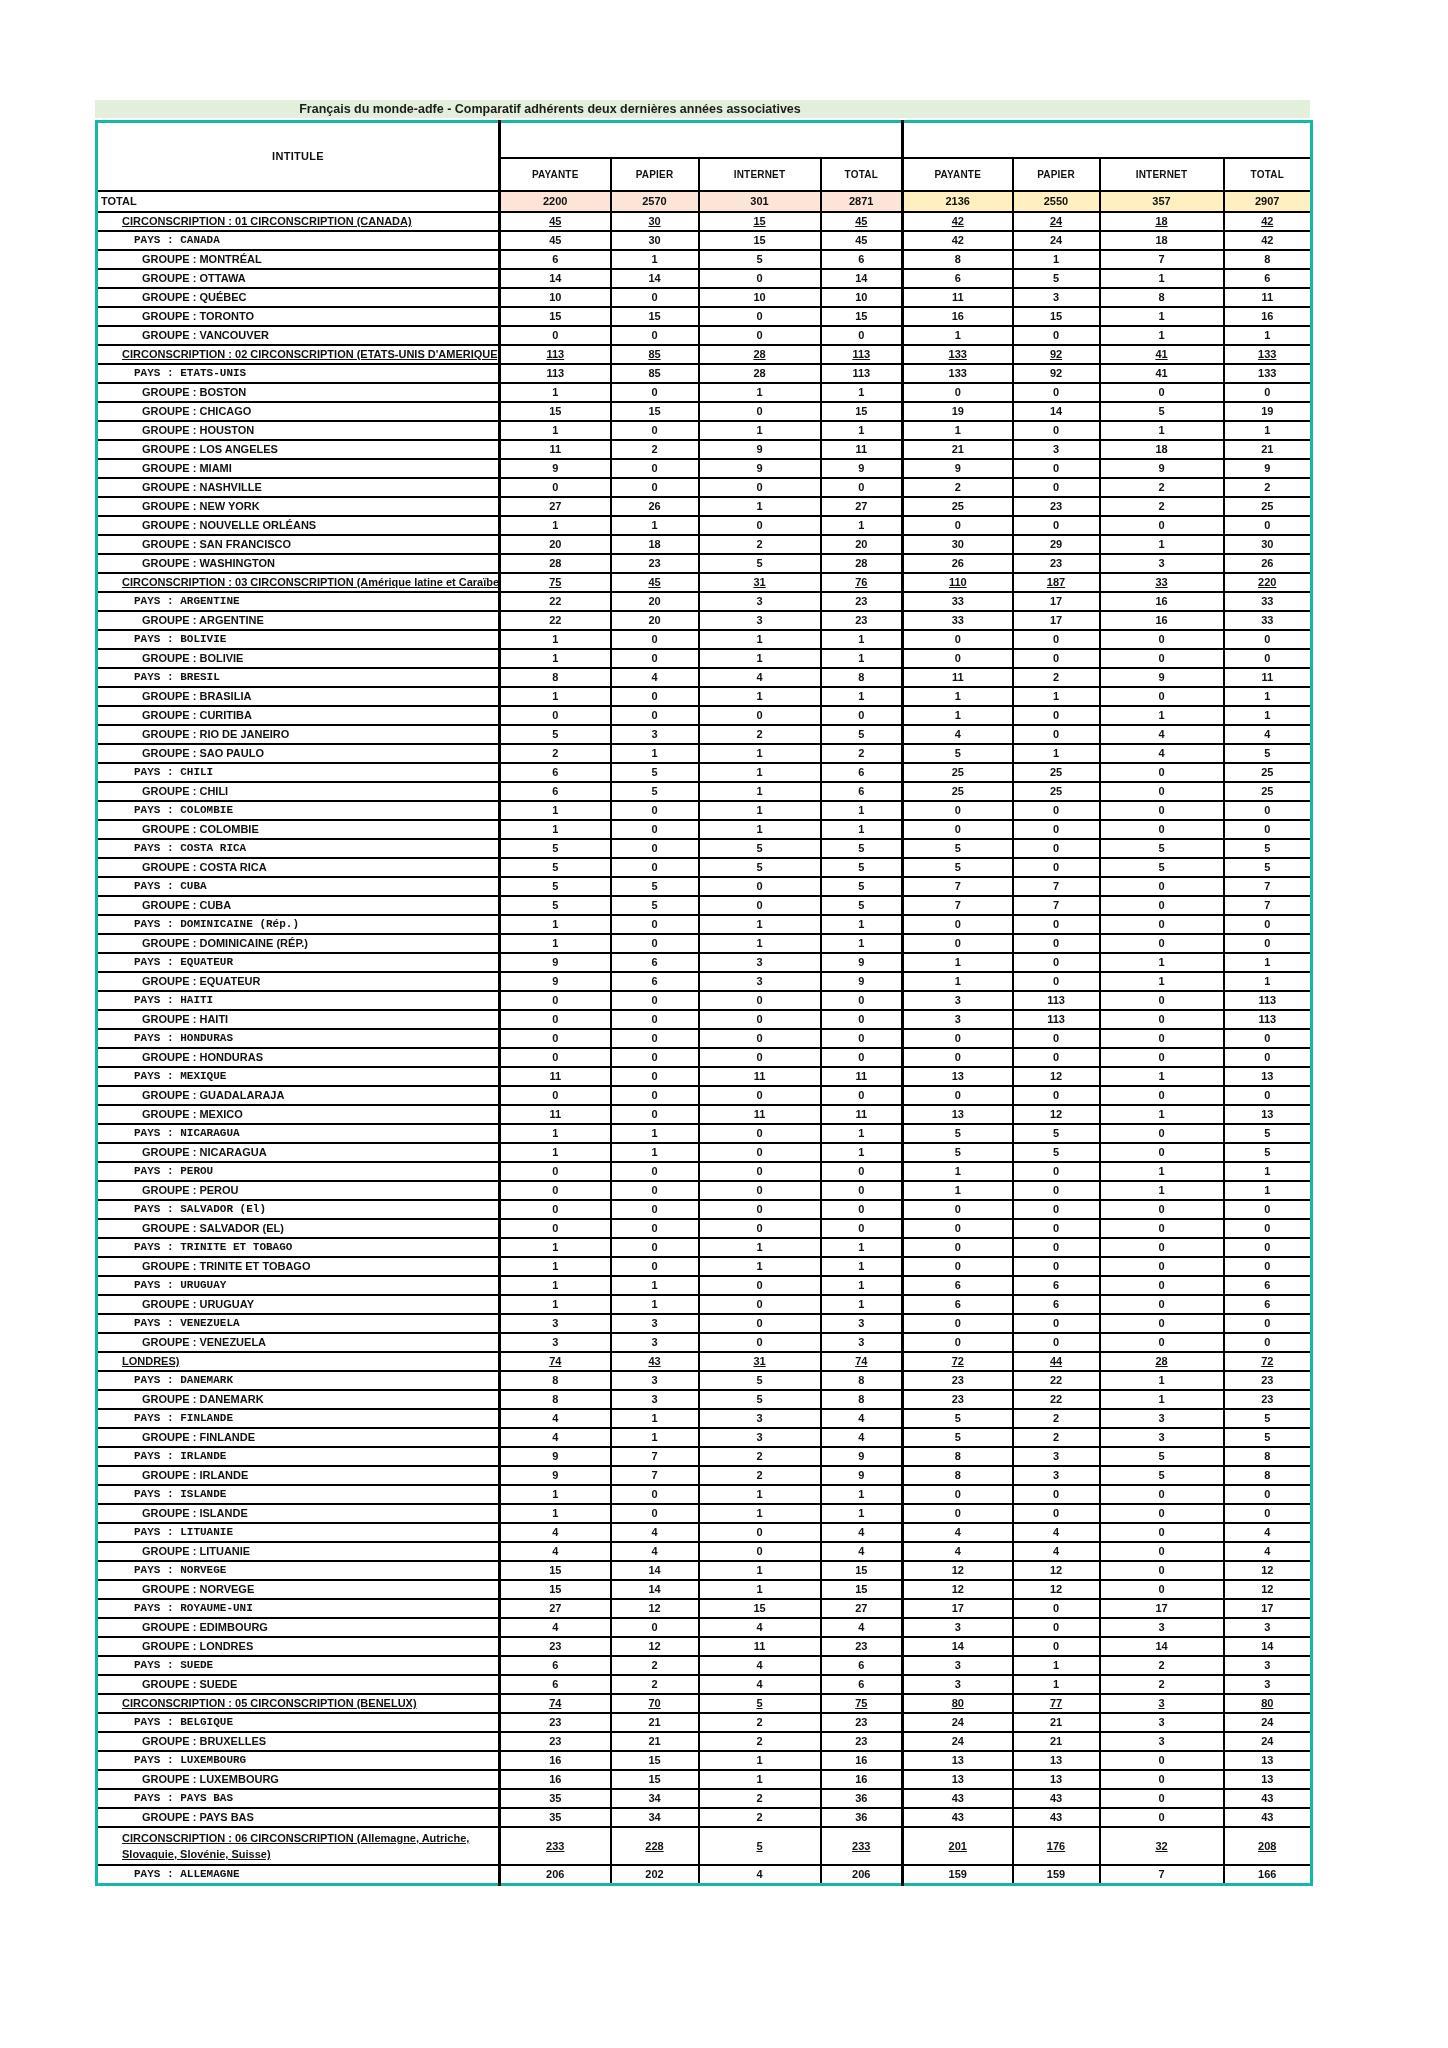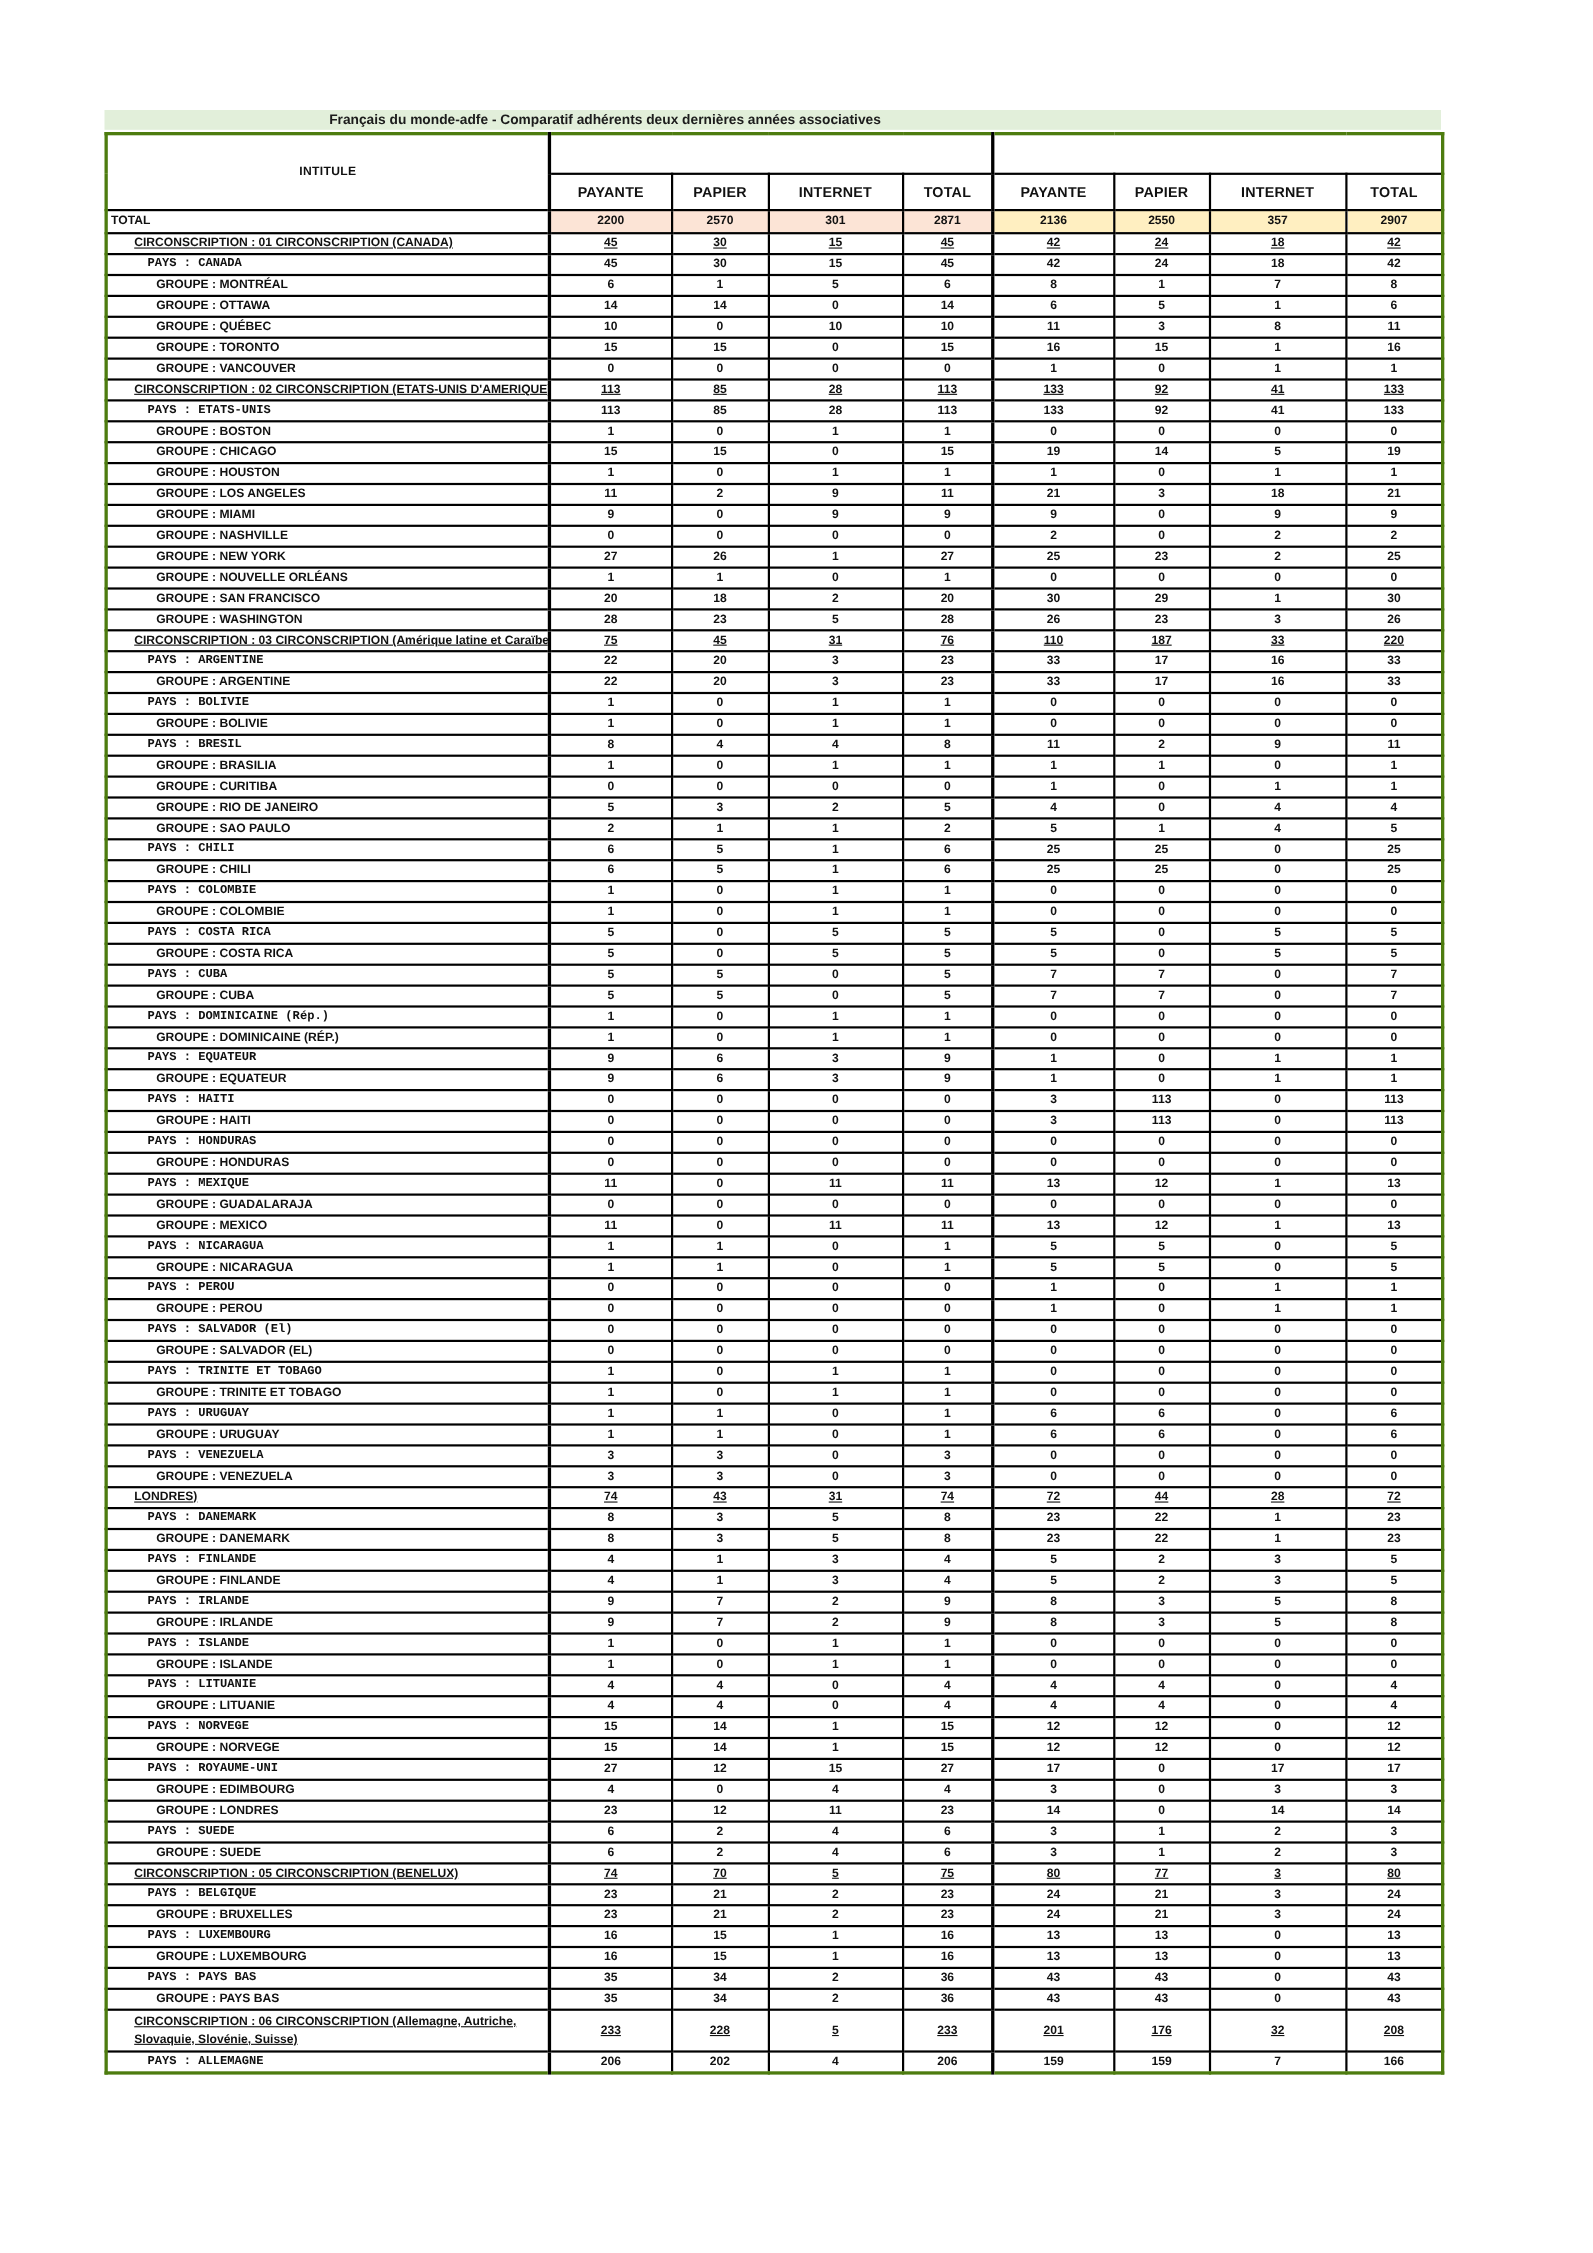--- a/index.html
+++ b/index.html
@@ -10,29 +10,29 @@
   .sheet{position:absolute;left:95px;top:100px;width:1215px;}
   .title-band{
     background:var(--title-bg,#e2efda);height:18px;position:relative;margin-bottom:2px;padding-left:20px;
   }
   .title-text{
     position:absolute;left:0;top:0;width:910px;text-align:center;
     font-size:12.5px;font-weight:700;line-height:18px;color:#1c1c1c;white-space:nowrap;
   }
   table{
     border-collapse:collapse;table-layout:fixed;width:1215px;
-    border:3px solid #4d7c0f;
+    border:3px solid #14b8a6;
   }
   th,td{
     border:2px solid #000;padding:0;height:17px;line-height:15px;
     font-size:11px;font-weight:700;overflow:hidden;vertical-align:middle;
   }
   th.intitule{font-size:11px;text-align:center;letter-spacing:.3px;}
   tr.hdr-top th.blank{height:34px;border-bottom:2px solid #000;}
-  tr.hdr-labels th{height:31px;text-align:center;font-size:13px;letter-spacing:.2px;}
+  tr.hdr-labels th{height:31px;text-align:center;font-size:10px;letter-spacing:.2px;}
   td.num,th.num{text-align:center;}
   .gstart{border-left:3px solid #000;}
   td.label{text-align:left;white-space:nowrap;}
   tr.lvl-total td{height:19px;}
   tr.lvl-total td.label{padding-left:3px;}
   tr.lvl-circ  td.label{padding-left:24px;}
   tr.lvl-pays  td.label{padding-left:36px;font-family:Liberation Mono, monospace;}
   tr.lvl-groupe td.label{padding-left:44px;}
   tr.lvl-circ td{text-decoration:underline;}
   tr.wrap td{height:36px;}

